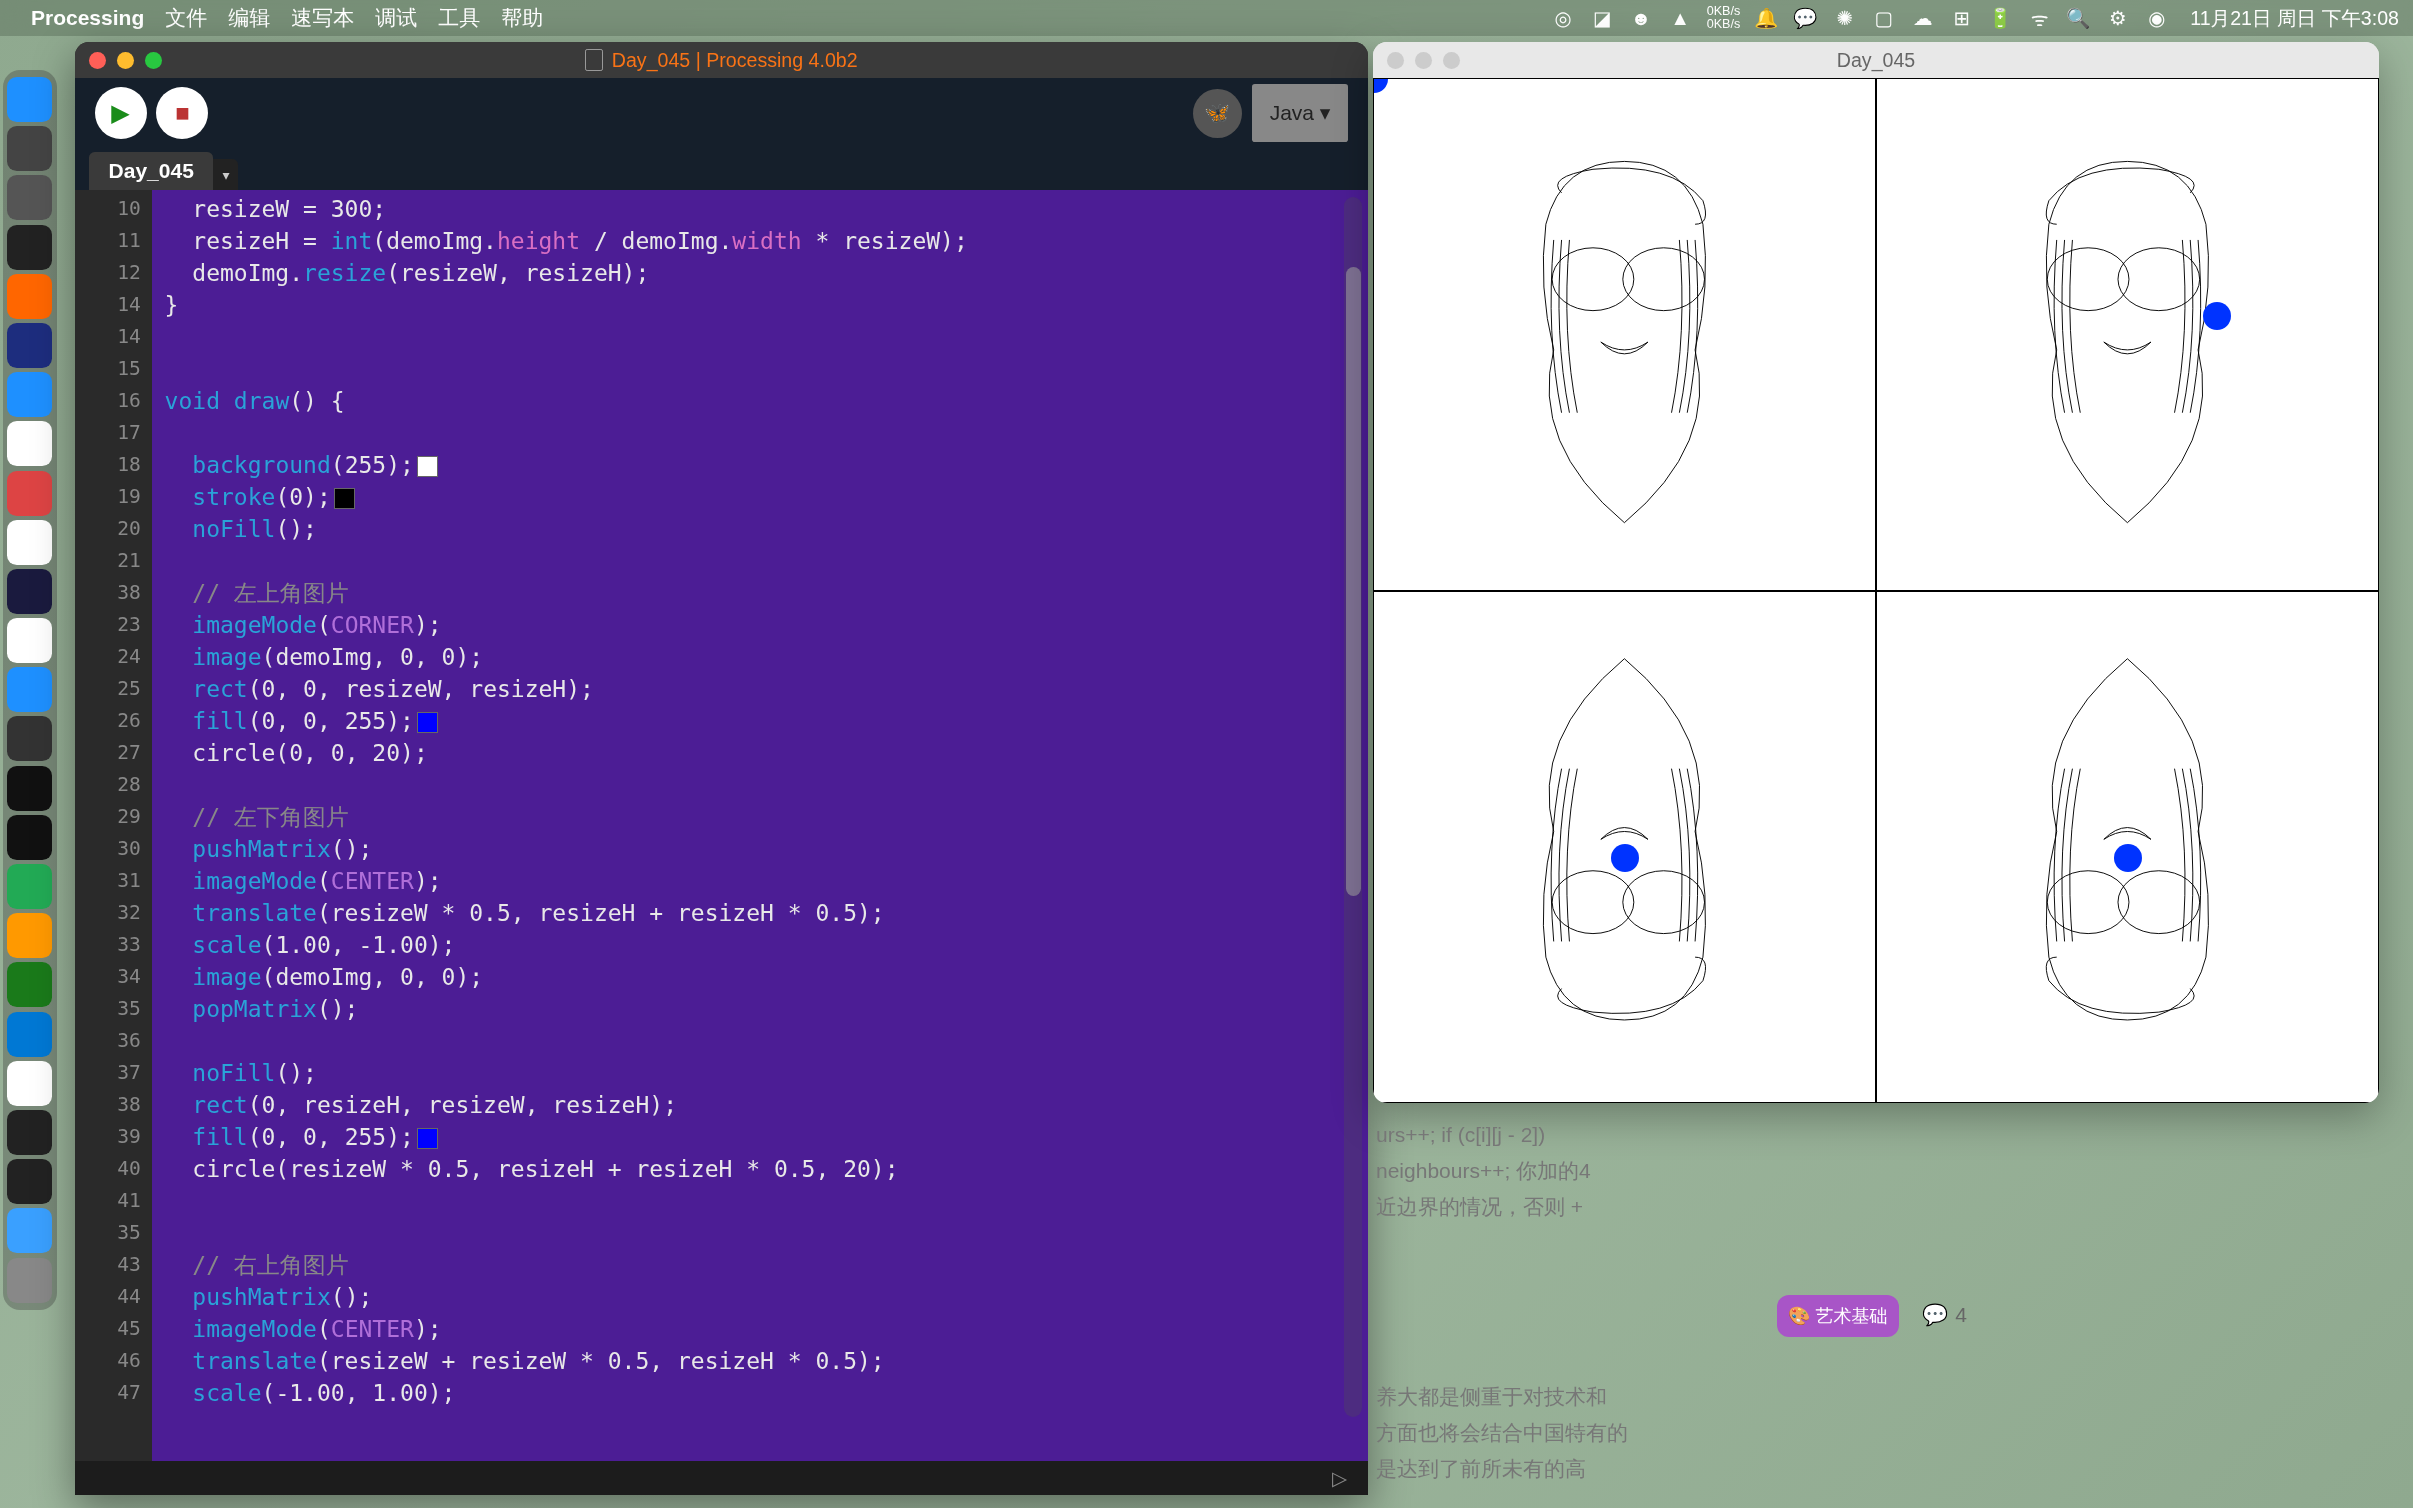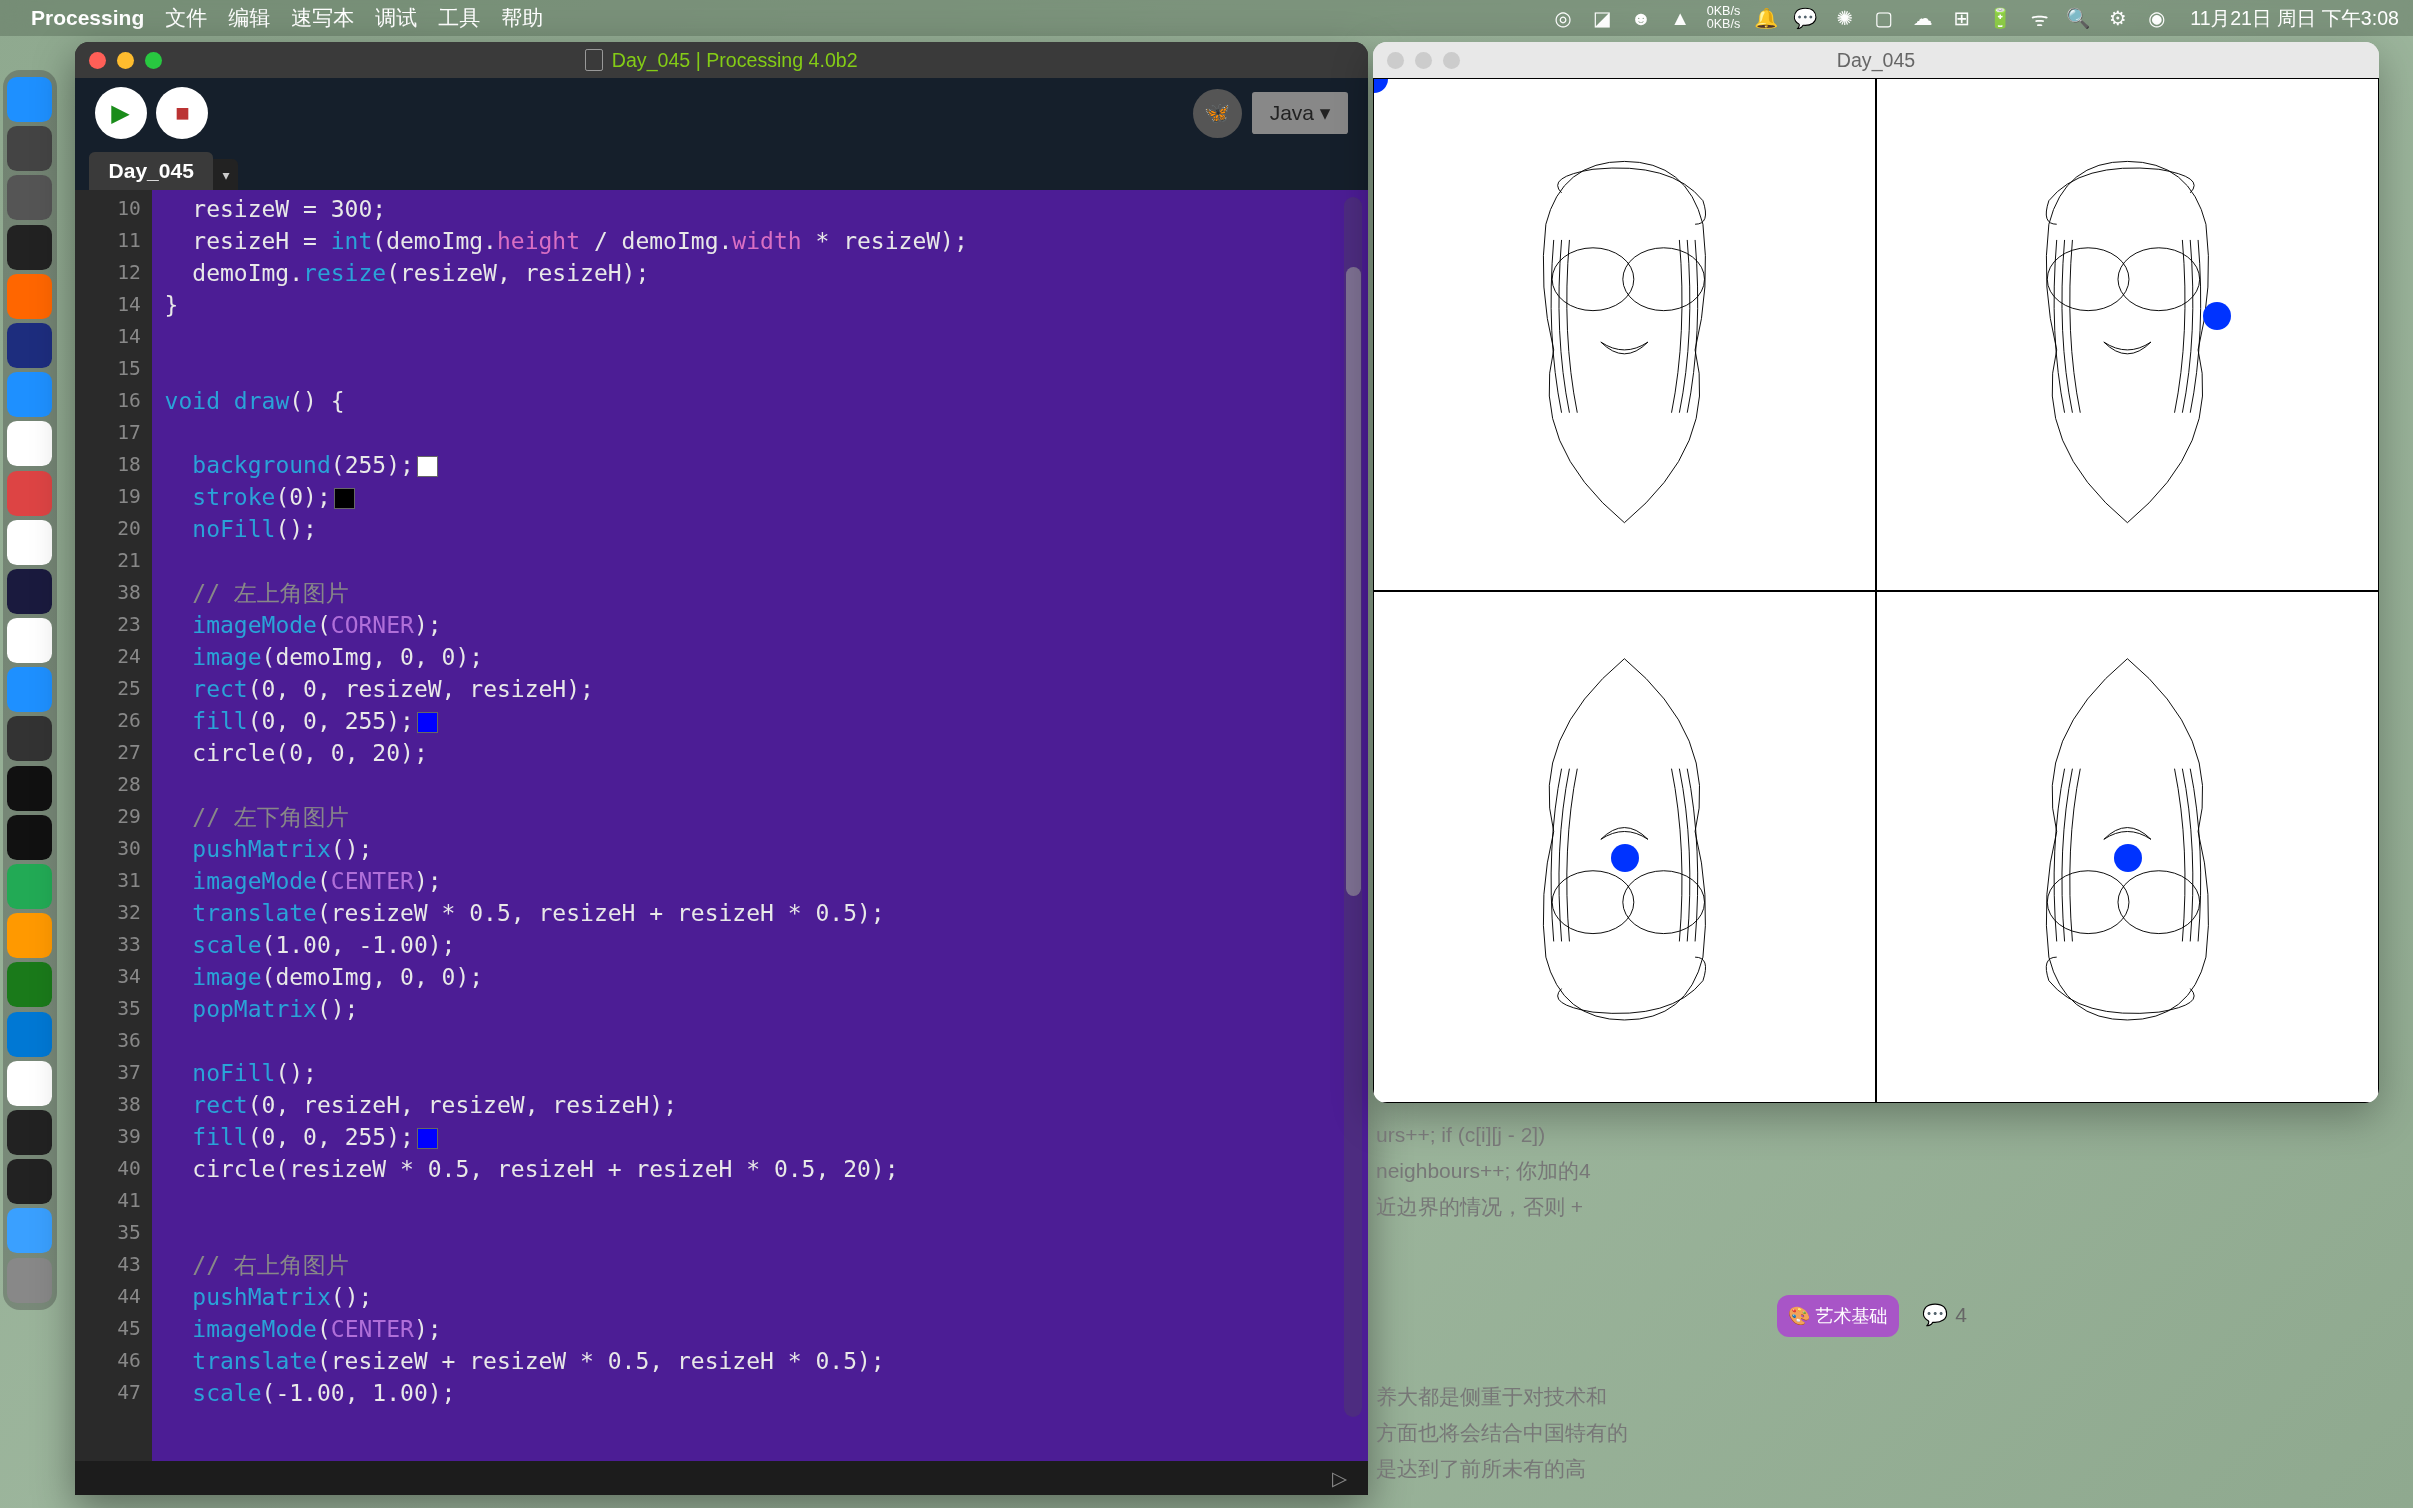--- a/index.html
+++ b/index.html
@@ -71,21 +71,21 @@
   display: flex;
   align-items: center;
   padding: 0 14px;
   position: relative;
 }
 .traffic-lights { display: flex; gap: 11.2px; }
 .traffic-lights span { width: 17px; height: 17px; border-radius: 50%; display: block; }
 .tl-red { background: #ff5f57; }
 .tl-yellow { background: #febc2e; }
 .tl-green { background: #28c840; }
-.ide-titlebar .title { position: absolute; left: 0; right: 0; text-align: center; color: #84cc16; font-size: 19.6px; display: flex; align-items: center; justify-content: center; gap: 8.4px; }
+.ide-titlebar .title { position: absolute; left: 0; right: 0; text-align: center; color: #f97316; font-size: 19.6px; display: flex; align-items: center; justify-content: center; gap: 8.4px; }
 .ide-titlebar .file-icon { width: 18px; height: 22.3px; border: 1.4px solid #999; border-radius: 2.1px; display: inline-block; position: relative; }
 
 .ide-toolbar {
   height: 70px;
   background: #151f2b;
   display: flex;
   align-items: center;
   padding: 0 19.6px;
   gap: 9.8px;
 }
@@ -96,21 +96,21 @@
   font-size: 24px;
 }
 .run-btn { color: #1a8c1a; }
 .stop-btn { color: #b33; }
 .ide-toolbar .spacer { flex: 1; }
 .debug-btn {
   width: 49px; height: 49px; border-radius: 50%;
   background: #555; border: none; color: #ccc; font-size: 21px;
 }
 .java-btn {
-  height: 42px; padding: 0 18px;
+  height: 58px; padding: 0 18px;
   background: #888; border: none; color: #222;
   font-size: 21px; border-radius: 2.8px;
 }
 
 .tab-bar {
   height: 42px;
   background: #151f2b;
   display: flex;
   align-items: flex-end;
   padding: 0 14px;

